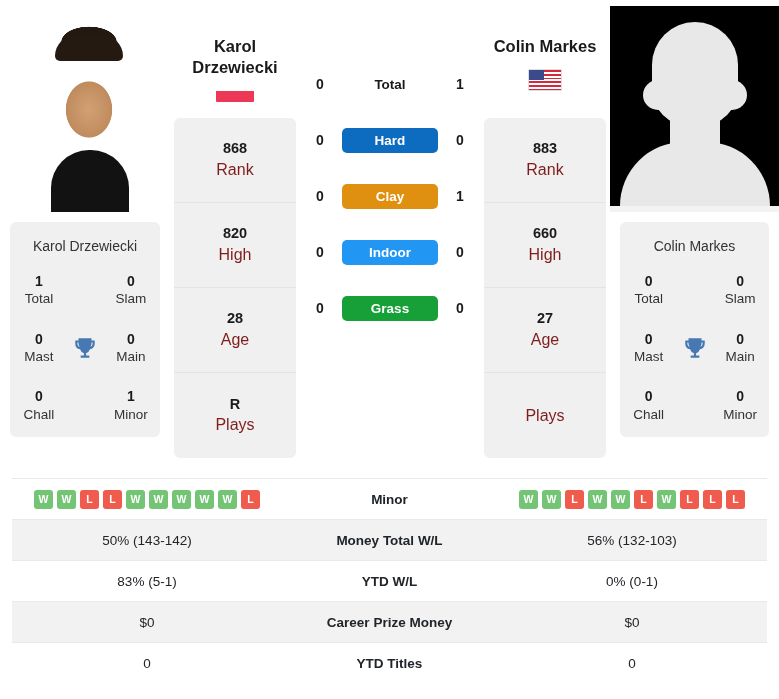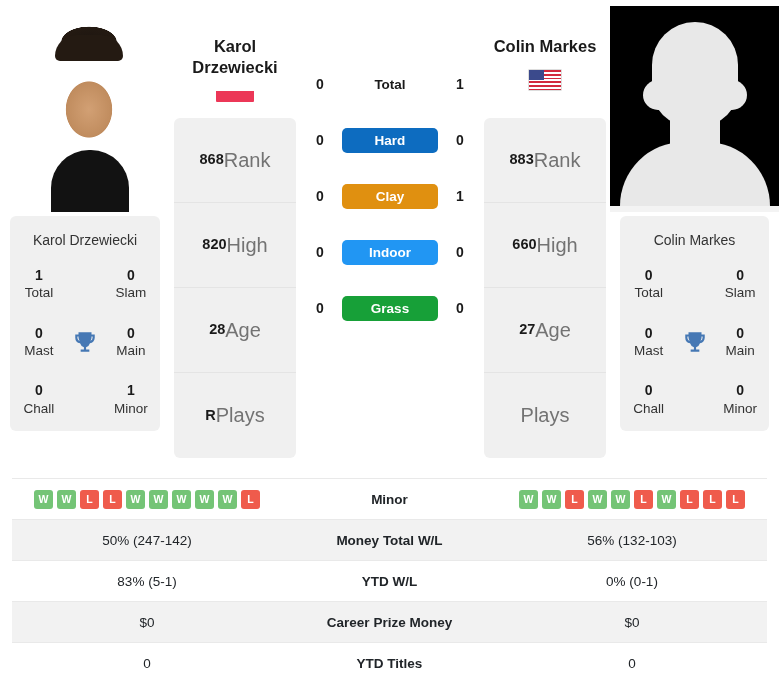--- a/index.html
+++ b/index.html
@@ -102,21 +102,21 @@
   .silhouette-base {
     position: absolute;
     left: 0; bottom: 0; width: 169px; height: 6px;
     background: #f3f3f3;
   }
 
   
   .titles-card {
     background: #f0f0f0;
     border-radius: 6px;
-    margin: 4px 10px 0 10px;
+    margin: 10px 10px 0 10px;
     padding: 16px 6px 14px 6px;
   }
   .titles-name {
     text-align: center;
     font-size: 14px;
     color: #333;
     margin-bottom: 18px;
     white-space: nowrap;
   }
   .titles-grid {
@@ -167,28 +167,28 @@
   
   .info-card {
     background: #f0f0f0;
     border-radius: 6px;
     margin: 0 4px;
     overflow: hidden;
   }
   .info-row {
     height: 85px;
     display: flex;
-    flex-direction: row;
+    flex-direction: column;
     align-items: center;
     justify-content: center;
     border-bottom: 1px solid #e4e4e4;
   }
   .info-row:last-child { border-bottom: none; }
   .info-row .v { font-size: 14.5px; font-weight: bold; color: #1a1a1a; line-height: 1.35; }
-  .info-row .l { font-size: 20px; color: #737373; line-height: 1.35; }
+  .info-row .l { font-size: 16px; color: #7f1d1d; line-height: 1.35; }
 
   
   .center-col { padding-top: 56px; }
   .surface-row {
     display: grid;
     grid-template-columns: 40px 1fr 40px;
     align-items: center;
     height: 56px;
   }
   .surface-num {
@@ -469,21 +469,21 @@
               <div class="form-badge form-l">L</div>
               <div class="form-badge form-w">W</div>
               <div class="form-badge form-l">L</div>
               <div class="form-badge form-l">L</div>
               <div class="form-badge form-l">L</div>
             </div>
         </td>
       </tr>
 
       <tr class="shaded">
-        <td class="side">50% (247-142)</td>
+        <td class="side">50% (143-142)</td>
         <td class="label">Money Total W/L</td>
         <td class="side">56% (132-103)</td>
       </tr>
 
       <tr>
         <td class="side">83% (5-1)</td>
         <td class="label">YTD W/L</td>
         <td class="side">0% (0-1)</td>
       </tr>
 

